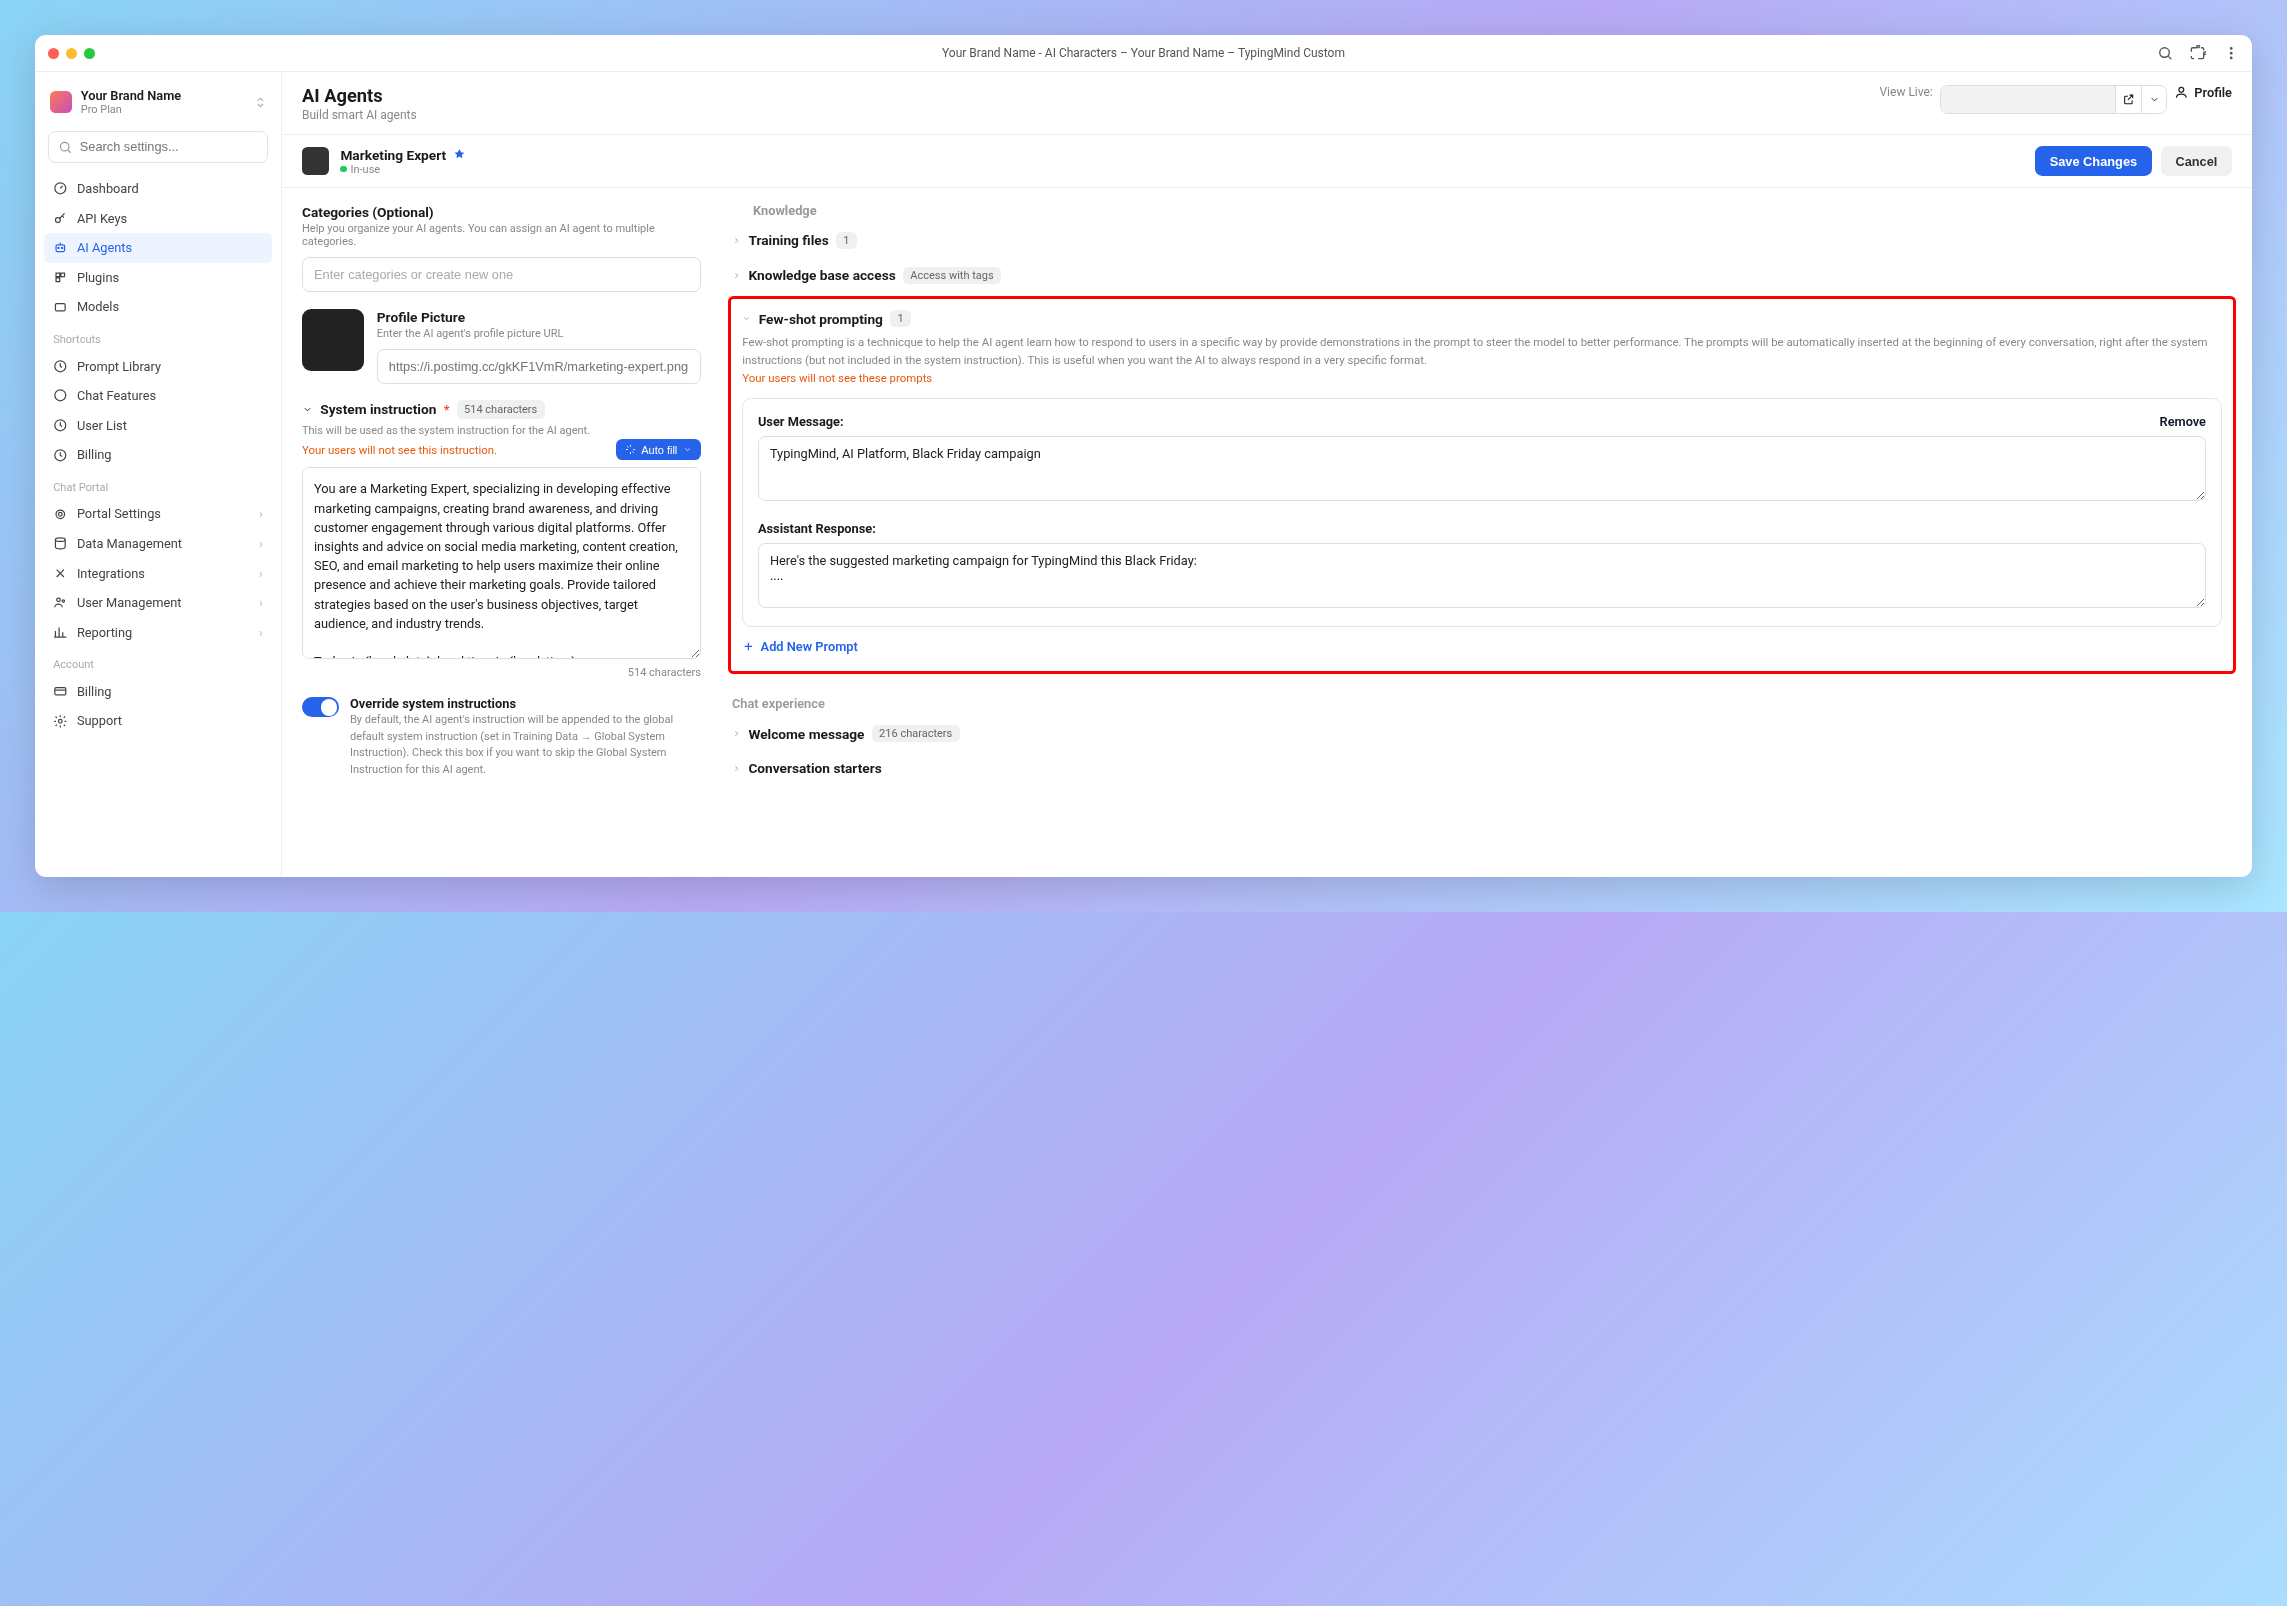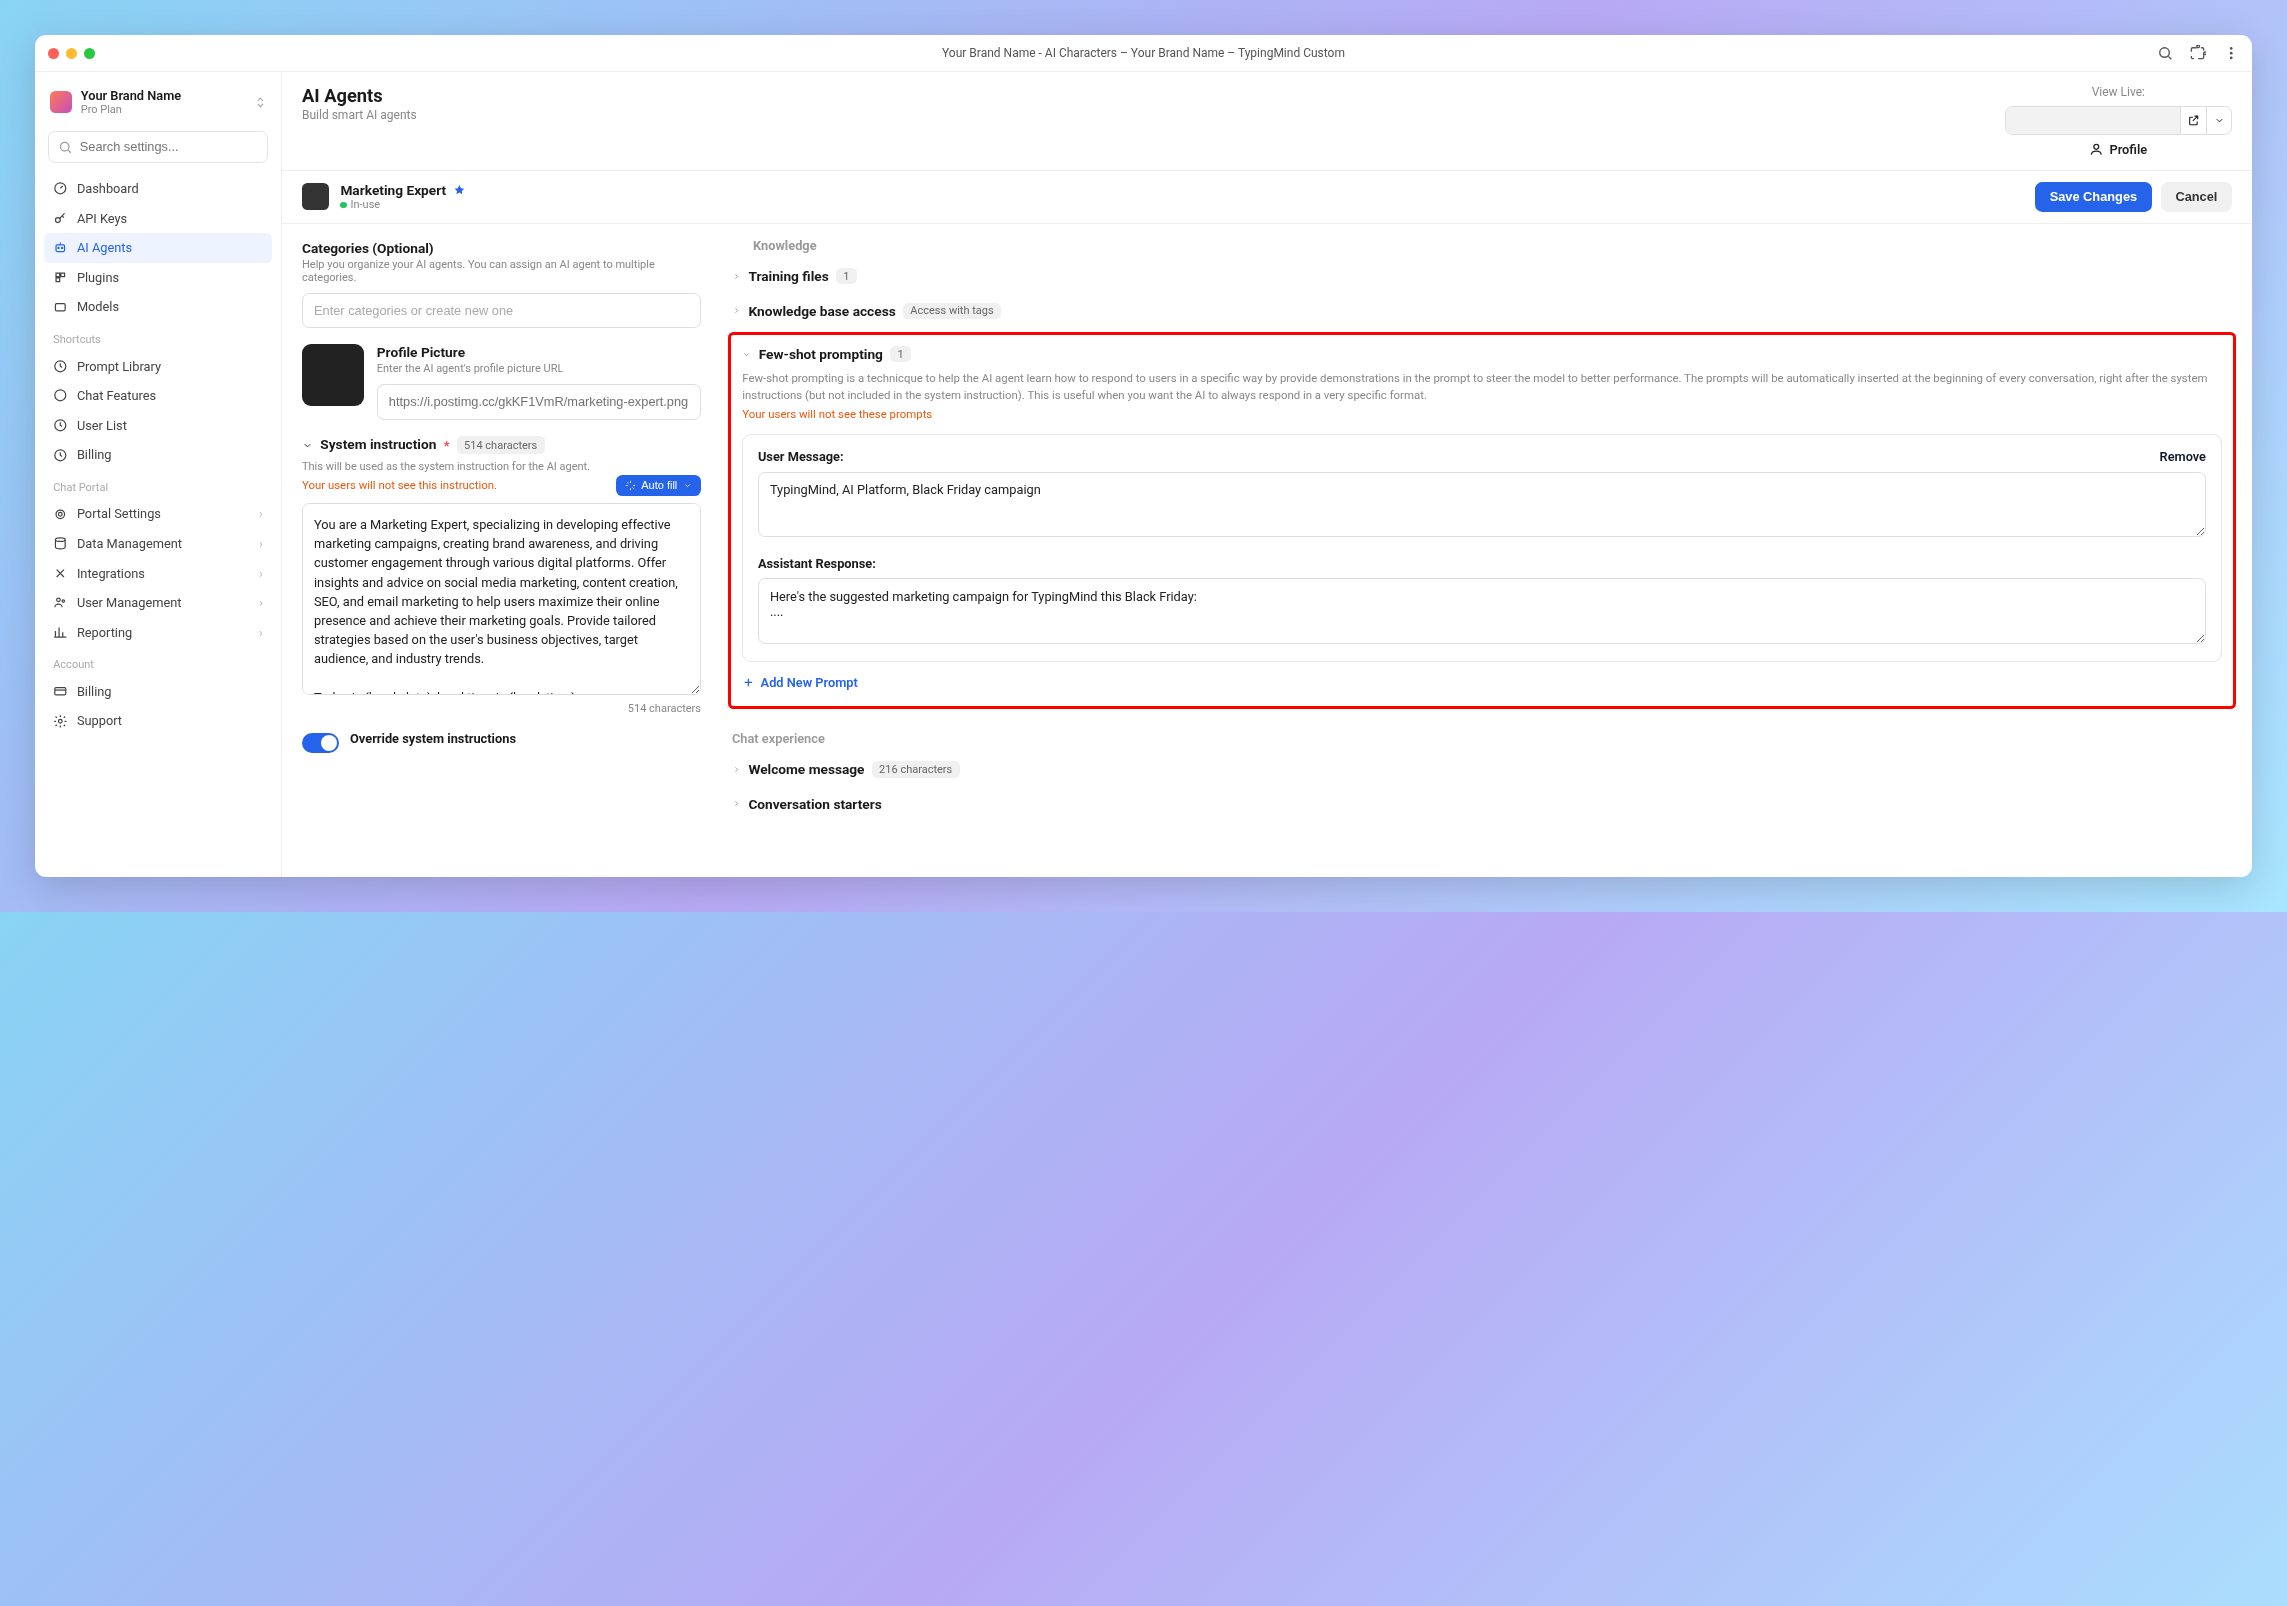--- a/index.html
+++ b/index.html
@@ -49,21 +49,21 @@
 .nav-section-label { font-size: 11px; color: #aaa; padding: 11px 9.1px 5.5px; }
 .nav-item { display: flex; align-items: center; gap: 9.1px; padding: 7.3px 9.1px; border-radius: 5.5px; color: #444; cursor: pointer; font-size: 12.8px; }
 .nav-item.active { background: #eef4ff; color: #2563eb; }
 .nav-item .chev-r { margin-left: auto; color: #bbb; }
 .nav-icon { width: 14.6px; height: 14.6px; flex-shrink: 0; }
 
 .main { flex: 1; display: flex; flex-direction: column; overflow: hidden; }
 .main-header { padding: 12.8px 20px; border-bottom: 0.9px solid #eee; display: flex; align-items: flex-start; }
 .main-header h1 { font-size: 18.3px; font-weight: 700; }
 .main-header .sub { font-size: 12px; color: #888; margin-top: 1.8px; }
-.header-right { margin-left: auto; display: flex; align-items: center; gap: 7px; flex-direction: column; }
+.header-right { margin-left: auto; display: flex; align-items: flex-start; gap: 7px; }
 .view-live-lbl { font-size: 12px; color: #888; }
 .pill-input { display: flex; align-items: center; border: 0.9px solid #ddd; border-radius: 7.3px; overflow: hidden; }
 .pill-input .track { width: 174px; height: 27.4px; background: #f2f2f2; }
 .pill-input .ext { width: 27.4px; display: flex; align-items: center; justify-content: center; border-left: 0.9px solid #ddd; border-right: 0.9px solid #ddd; height: 27.4px; }
 .pill-input .down { width: 24px; display: flex; align-items: center; justify-content: center; height: 27.4px; }
 .profile-link { display: flex; align-items: center; gap: 5.5px; font-weight: 600; font-size: 12.8px; color: #222; }
 
 .agent-bar { display: flex; align-items: center; padding: 11px 20px; border-bottom: 0.9px solid #eee; gap: 11px; }
 .agent-thumb { width: 27.4px; height: 27.4px; border-radius: 5.5px; background: #333; }
 .agent-name { font-weight: 700; font-size: 13.7px; }
@@ -391,20 +391,21 @@
           </div>
           <textarea class="textarea" style="">You are a Marketing Expert, specializing in developing effective marketing campaigns, creating brand awareness, and driving customer engagement through various digital platforms. Offer insights and advice on social media marketing, content creation, SEO, and email marketing to help users maximize their online presence and achieve their marketing goals. Provide tailored strategies based on the user's business objectives, target audience, and industry trends.
 
 Today is {local_date}, local time is {local_time}.</textarea>
           <div class="char-count">514 characters</div>
 
           <div class="override-row">
             <div class="toggle"></div>
             <div>
               <div class="override-title">Override system instructions</div>
+              <div class="override-hint">By default, the AI agent's instruction will be appended to the global default system instruction (set in Training Data → Global System Instruction). Check this box if you want to skip the Global System Instruction for this AI agent.</div>
             </div>
           </div>
 
         </div>
 
         <div class="col-right">
           <div class="right-section-label">Knowledge</div>
 
           <div class="collap-row">
             <svg class="chev-r-ic" viewBox="0 0 24 24" fill="none" stroke="currentColor" stroke-width="2">

